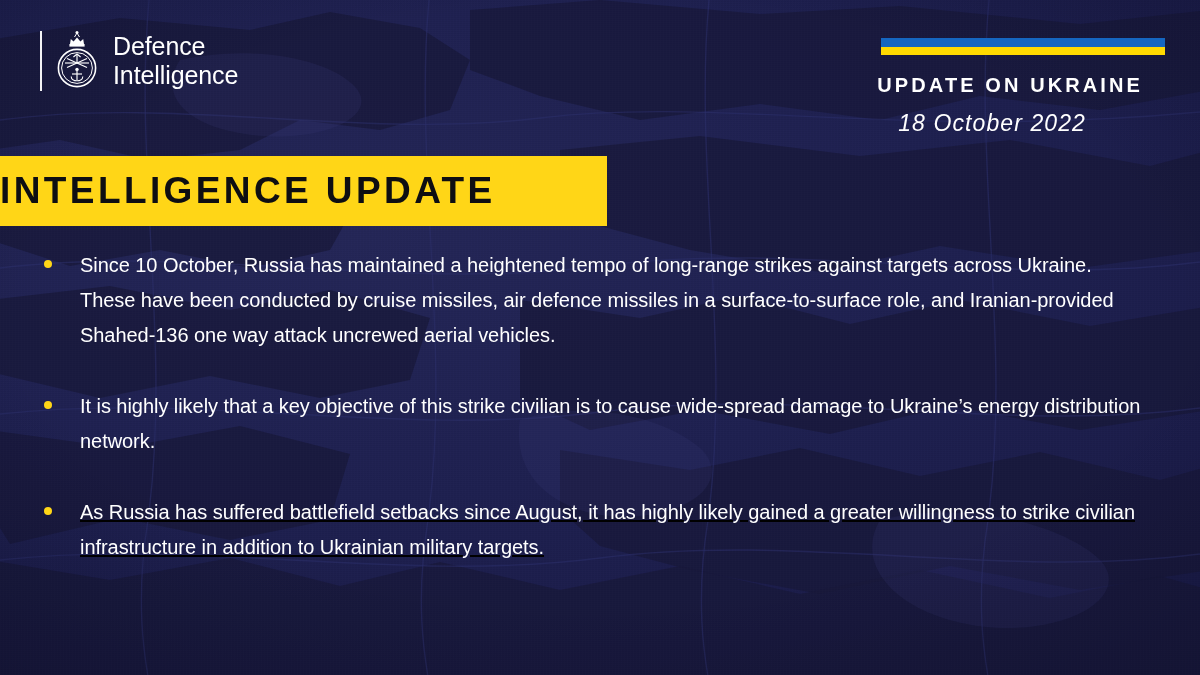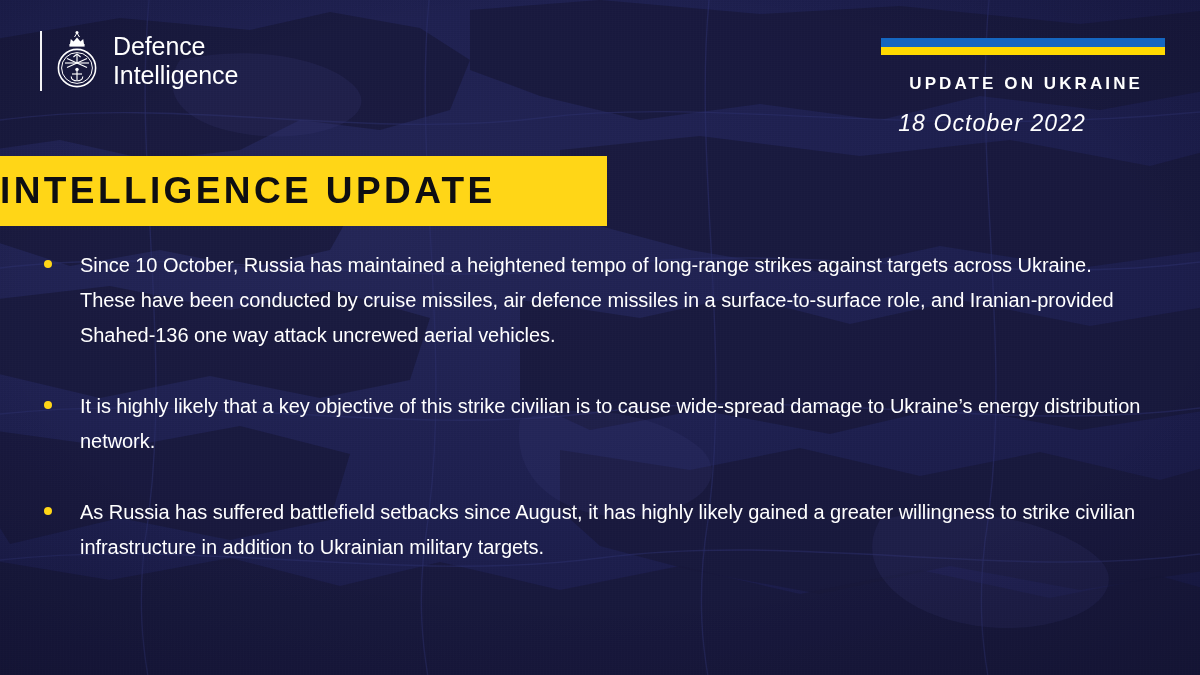--- a/index.html
+++ b/index.html
@@ -74,21 +74,21 @@
     width: 284px;
     height: 17px;
   }
   .flagbar .band { height: 50%; width: 100%; }
 
   .update-title {
     position: absolute;
     right: 57px;
     top: 74px;
     color: #ffffff;
-    font-size: 17px;
+    font-size: 20px;
     font-weight: 700;
     letter-spacing: 3.1px;
     text-align: right;
     white-space: nowrap;
   }
   .update-date {
     position: absolute;
     right: 114px;
     top: 110px;
     color: #ffffff;
@@ -124,21 +124,21 @@
     position: absolute;
     left: 40px;
     top: 248px;
     width: 1112px;
   }
   .bullet {
     position: relative;
     padding-left: 40px;
     margin-bottom: 36px;
   }
-  .bullet:last-child { margin-bottom: 8px; }
+  .bullet:last-child { margin-bottom: 8px; text-decoration: underline; }
   .bullet-dot {
     position: absolute;
     left: 4px;
     top: 12px;
     width: 8px;
     height: 8px;
     border-radius: 50%;
     background: #ffd617;
   }
   .bullet-text {

